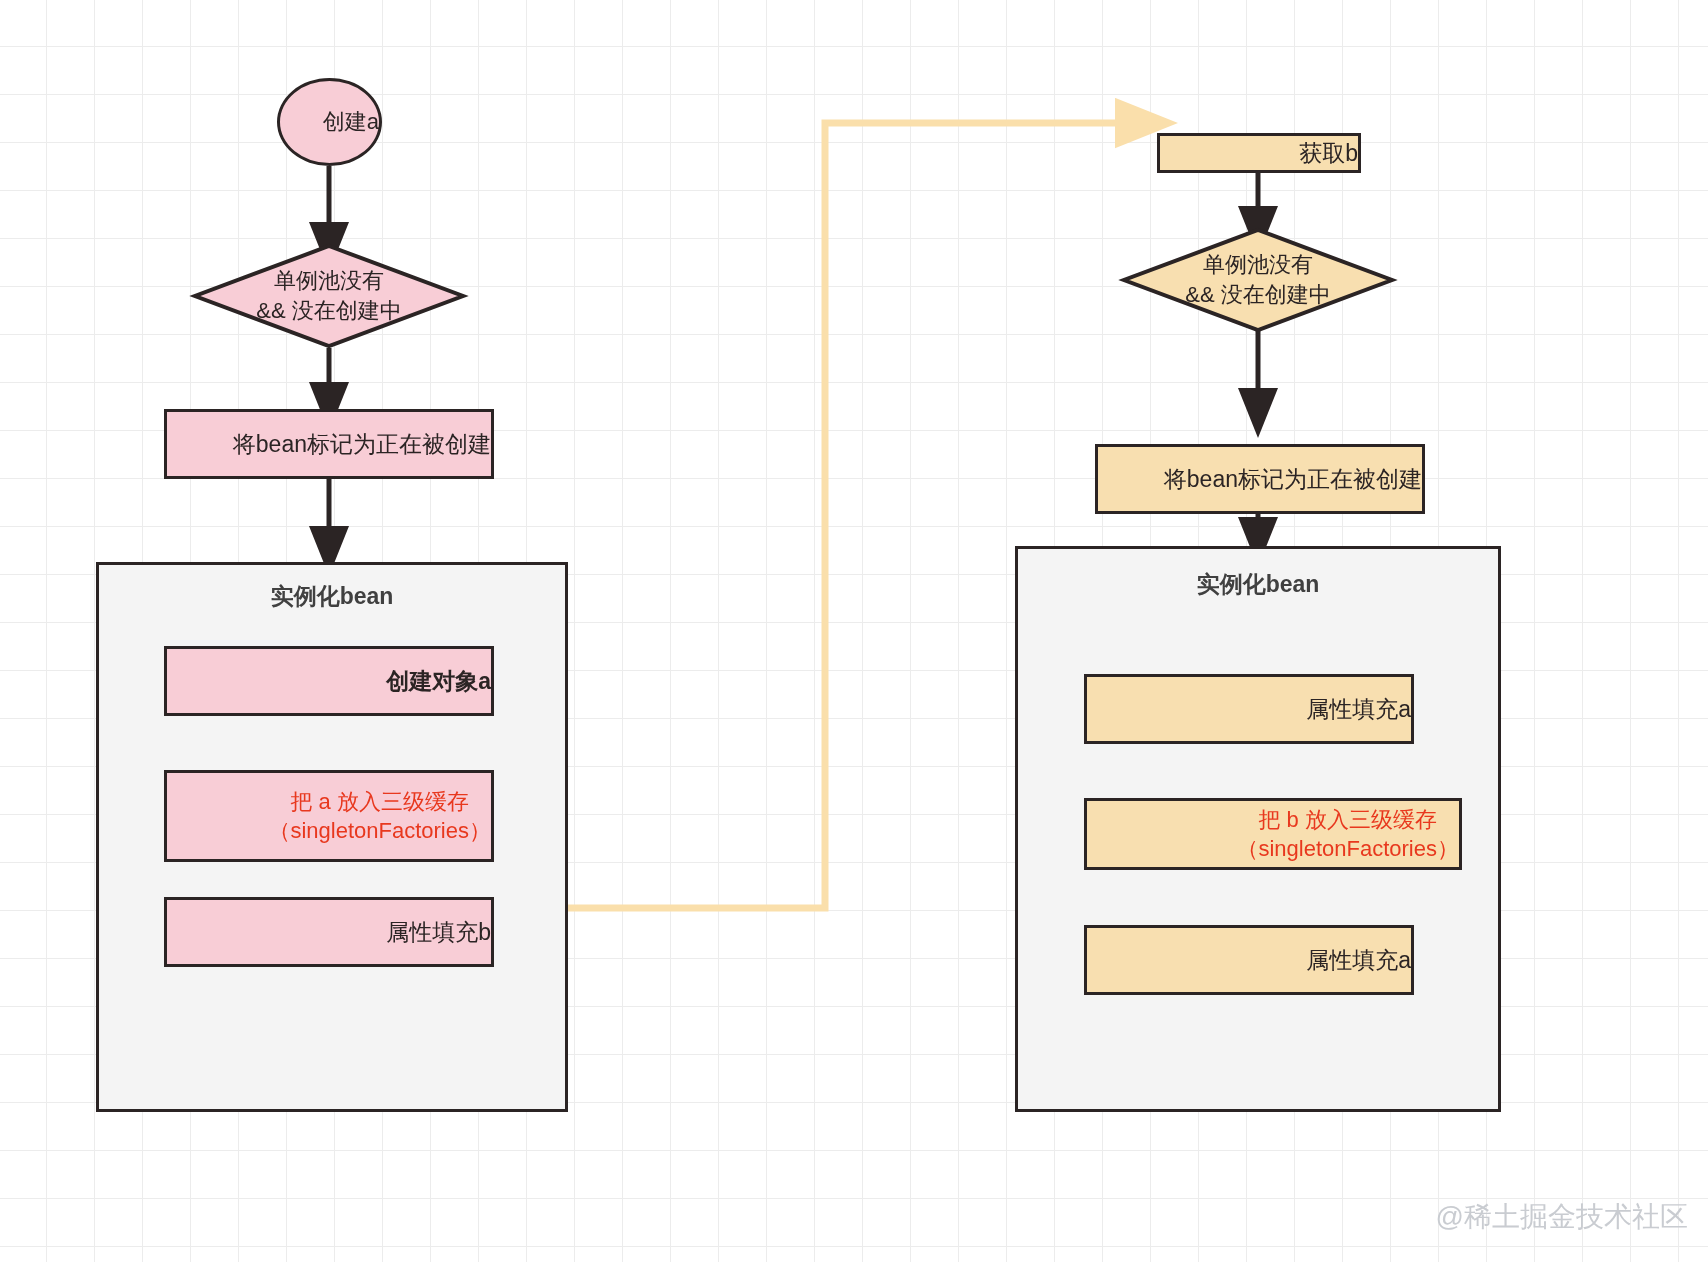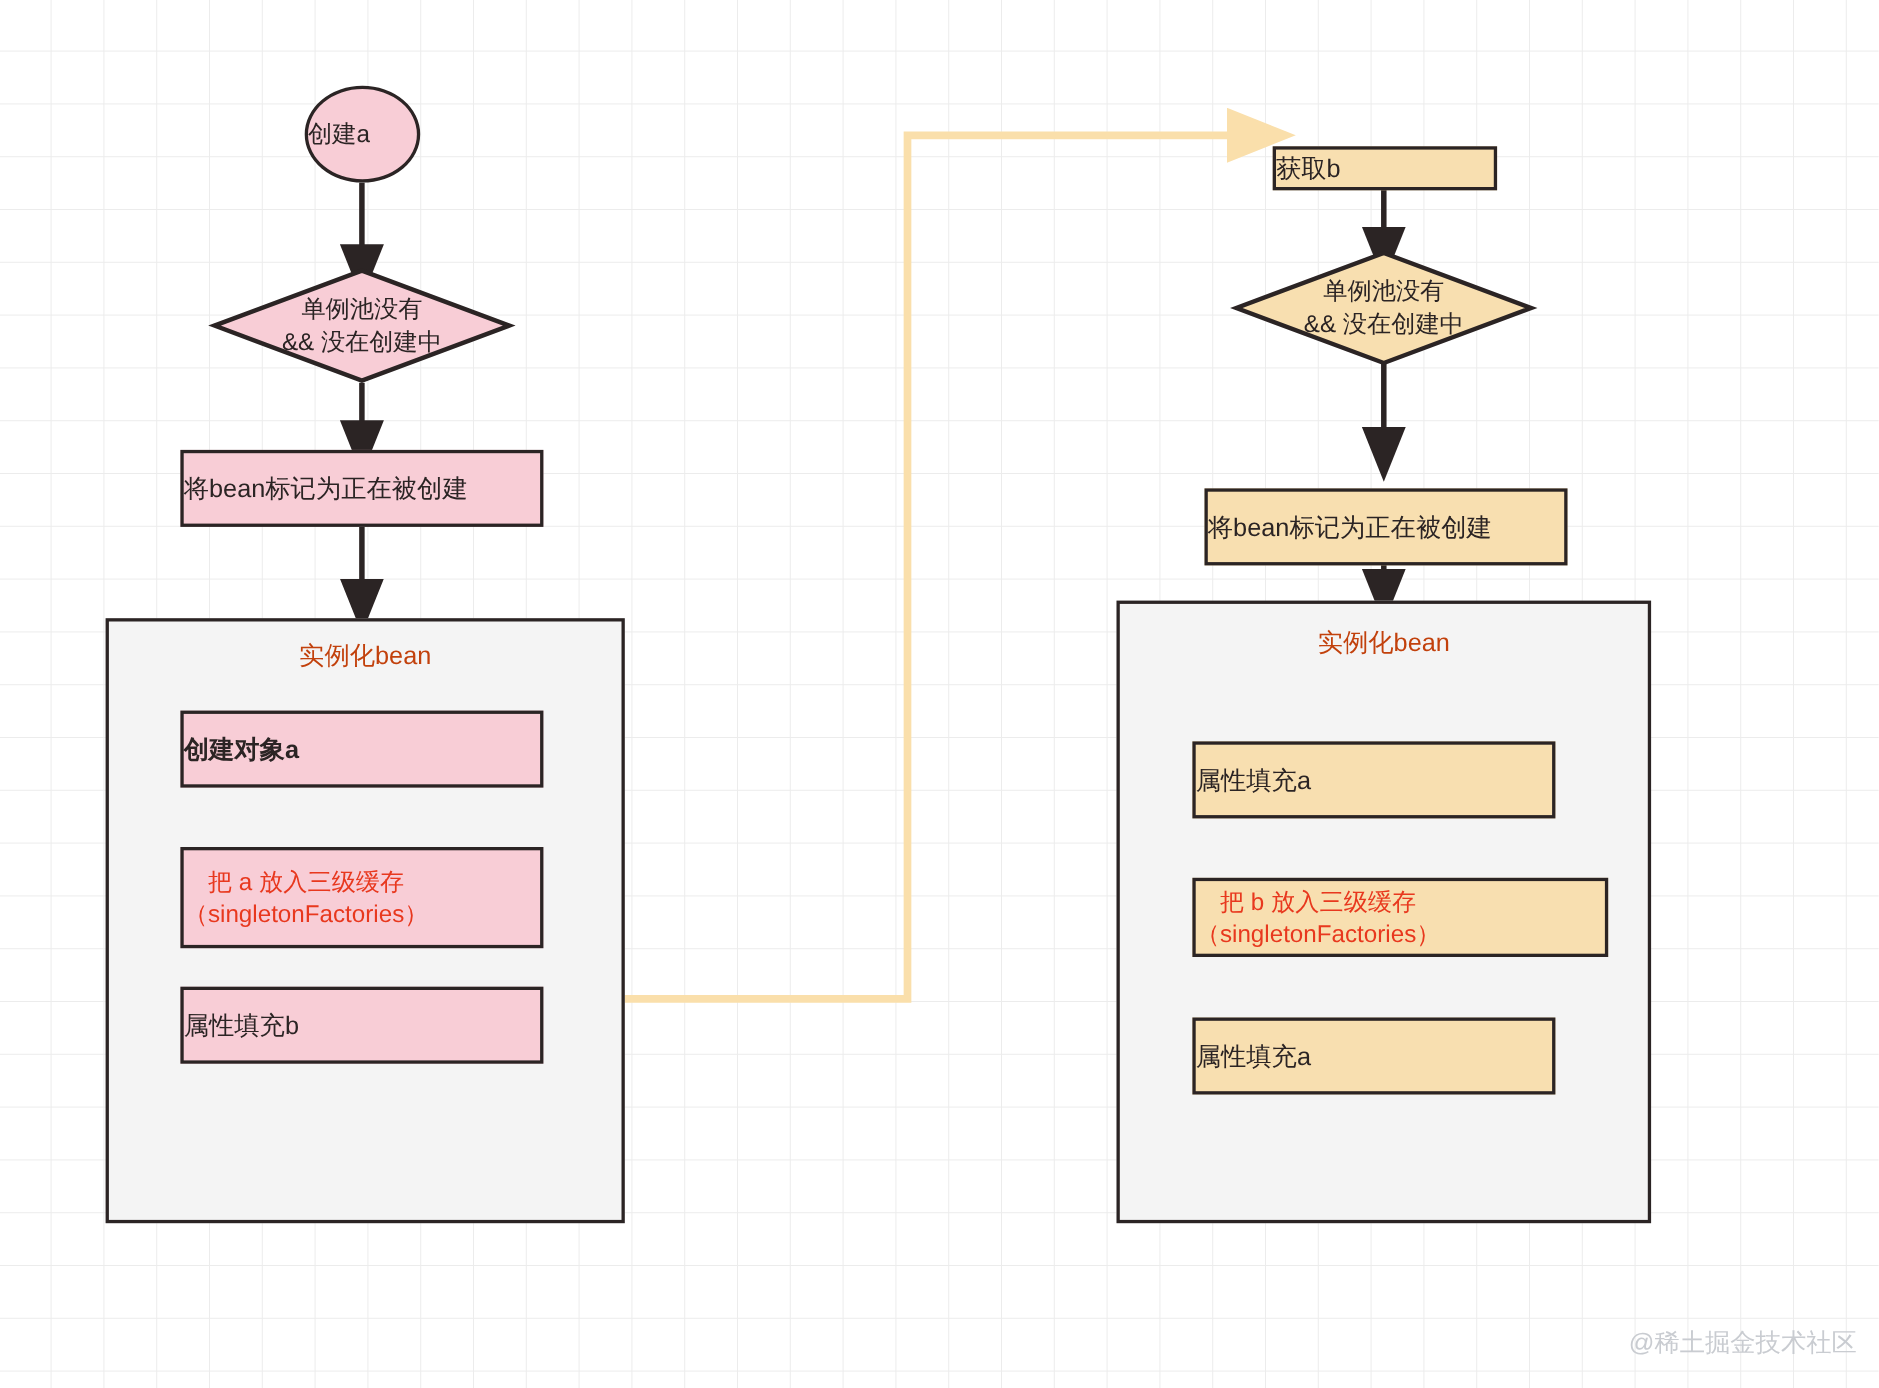--- a/index.html
+++ b/index.html
@@ -20,21 +20,21 @@
   }
   #svg-layer {
     position: absolute; left: 0; top: 0;
     width: 1708px; height: 1262px;
     pointer-events: none;
   }
   .node {
     position: absolute;
     display: flex;
     align-items: center;
-    justify-content: flex-start;
+    justify-content: flex-end;
     text-align: center;
     border: 3px solid #2b2424;
     color: #2b2424;
     line-height: 1.32;
     white-space: pre-line;
     z-index: 3;
   }
   .pink      { background: #f8cdd6; }
   .orange    { background: #f8dfb0; margin-top: 28px; }
   .ellipse   { border-radius: 50%; }
@@ -57,32 +57,32 @@
   .group-box {
     position: absolute;
     background: #f4f4f4;
     border: 3px solid #2b2424;
     z-index: 1;
   }
   .group-title {
     position: absolute;
     width: 100%;
     text-align: center;
-    font-weight: normal;
-    color: #c2410c;
+    font-weight: bold;
+    color: #404040;
     z-index: 2;
   }
   .red-text { color: #e8381e; }
   .watermark {
     position: absolute;
     color: #c9ccd1;
     z-index: 6;
     white-space: nowrap;
   }
-  .fs18 { font-size: 23px; }
+  .fs18 { font-size: 28px; }
   .fs20 { font-size: 22px; }
   .fs22 { font-size: 23px; }
 </style>
 </head>
 <body>
 
 <div id="canvas">
 
   <svg id="svg-layer" viewBox="0 0 1708 1262" xmlns="http://www.w3.org/2000/svg">
     <defs>

